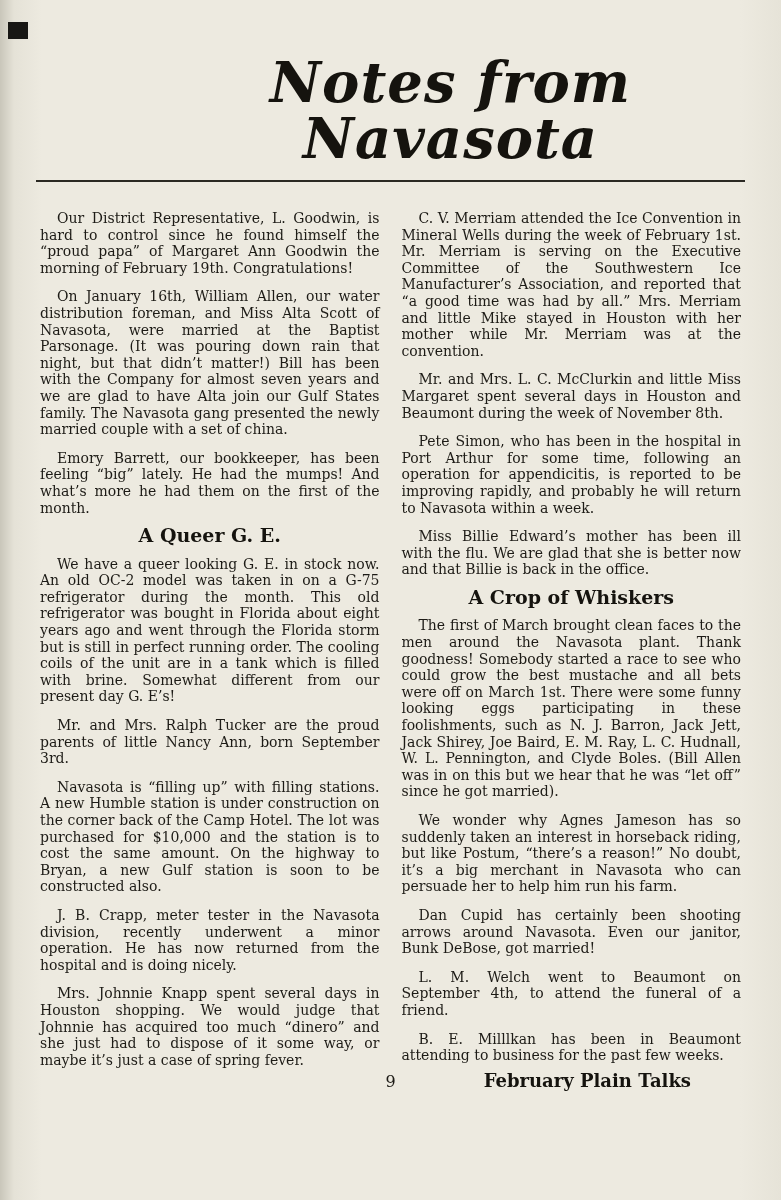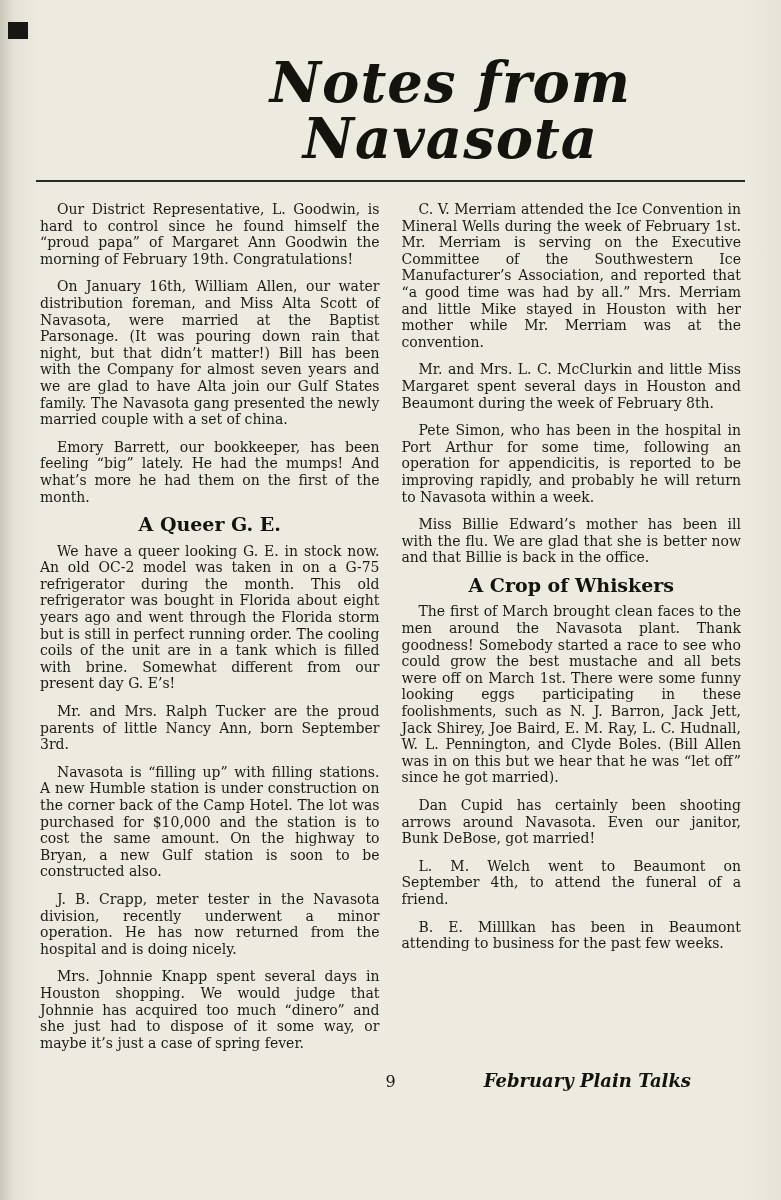--- a/index.html
+++ b/index.html
@@ -48,21 +48,21 @@
   }
   .col {
     flex: 1;
     min-width: 0;
     text-align: justify;
     font-size: 14px;
     line-height: 16.6px;
     color: #1d1b16;
   }
   .col p {
-    margin: 3px 0 11px 0;
+    margin: 12px 0 11px 0;
     text-indent: 17px;
   }
   .subhead {
     margin: 4px 0 10px 0;
     text-align: center;
     font-size: 19px;
     font-weight: bold;
     text-indent: 0;
     color: #15130e;
   }
@@ -79,21 +79,20 @@
     transform: translateX(-50%);
     top: 2px;
     font-size: 16px;
     color: #1d1b16;
   }
   .pub {
     position: absolute;
     right: 50px;
     top: 0;
     font-size: 18px;
-    font-style: italic;
     font-weight: bold;
     color: #15130e;
   }
 </style>
 </head>
 <body>
 
 <div class="page">
 
   <div class="scan-mark"></div>
@@ -111,25 +110,26 @@
       <h3 class="subhead">A Queer G. E.</h3>
       <p>We have a queer looking G. E. in stock now. An old OC-2 model was taken in on a G-75 refrigerator during the month. This old refrigerator was bought in Florida about eight years ago and went through the Florida storm but is still in perfect running order. The cooling coils of the unit are in a tank which is filled with brine. Somewhat different from our present day G. E’s!</p>
       <p>Mr. and Mrs. Ralph Tucker are the proud parents of little Nancy Ann, born September 3rd.</p>
       <p>Navasota is “filling up” with filling stations. A new Humble station is under construction on the corner back of the Camp Hotel. The lot was purchased for $10,000 and the station is to cost the same amount. On the highway to Bryan, a new Gulf station is soon to be constructed also.</p>
       <p>J. B. Crapp, meter tester in the Navasota division, recently underwent a minor operation. He has now returned from the hospital and is doing nicely.</p>
       <p>Mrs. Johnnie Knapp spent several days in Houston shopping. We would judge that Johnnie has acquired too much “dinero” and she just had to dispose of it some way, or maybe it’s just a case of spring fever.</p>
     </div>
 
     <div class="col">
       <p>C. V. Merriam attended the Ice Convention in Mineral Wells during the week of February 1st.  Mr. Merriam is serving on the Executive Committee of the Southwestern Ice Manufacturer’s Association, and reported that “a good time was had by all.” Mrs. Merriam and little Mike stayed in Houston with her mother while Mr. Merriam was at the convention.</p>
-      <p>Mr. and Mrs. L. C. McClurkin and little Miss Margaret spent several days in Houston and Beaumont during the week of February 8th.</p>
+      <p>Mr. and Mrs. L. C. McClurkin and little Miss Margaret spent several days in Houston and Beaumont during the week of November 8th.</p>
       <p>Pete Simon, who has been in the hospital in Port Arthur for some time, following an operation for appendicitis, is reported to be improving rapidly, and probably he will return to Navasota within a week.</p>
       <p>Miss Billie Edward’s mother has been ill with the flu. We are glad that she is better now and that Billie is back in the office.</p>
       <h3 class="subhead">A Crop of Whiskers</h3>
       <p>The first of March brought clean faces to the men around the Navasota plant.  Thank goodness!  Somebody started a race to see who could grow the best mustache and all bets were off on March 1st.  There were some funny looking eggs participating in these foolishments, such as N. J. Barron, Jack Jett, Jack Shirey, Joe Baird, E. M. Ray, L. C. Hudnall, W. L. Pennington, and Clyde Boles. (Bill Allen was in on this but we hear that he was “let off” since he got married).</p>
+      <p>We wonder why Agnes Jameson has so suddenly taken an interest in horseback riding, but like Postum, “there’s a reason!” No doubt, it’s a big merchant in Navasota who can persuade her to help him run his farm.</p>
       <p>Dan Cupid has certainly been shooting arrows around Navasota.  Even our janitor, Bunk DeBose, got married!</p>
       <p>L. M. Welch went to Beaumont on September 4th, to attend the funeral of a friend.</p>
       <p>B. E. Milllkan has been in Beaumont attending to business for the past few weeks.</p>
     </div>
 
   </div>
 
   <div class="footer">
     <span class="pagenum">9</span>
     <span class="pub">February Plain Talks</span>

